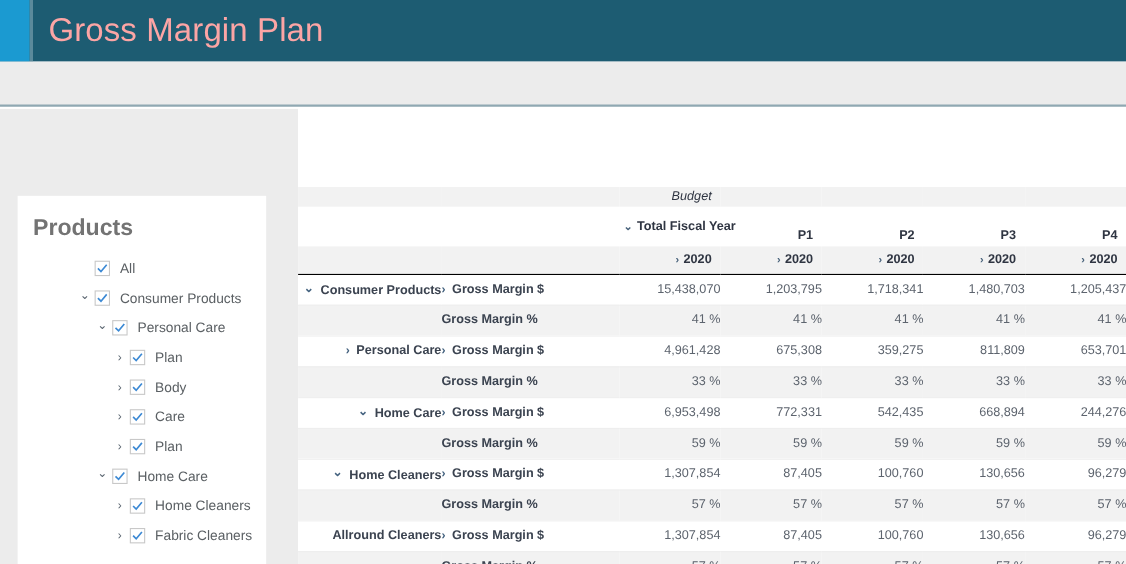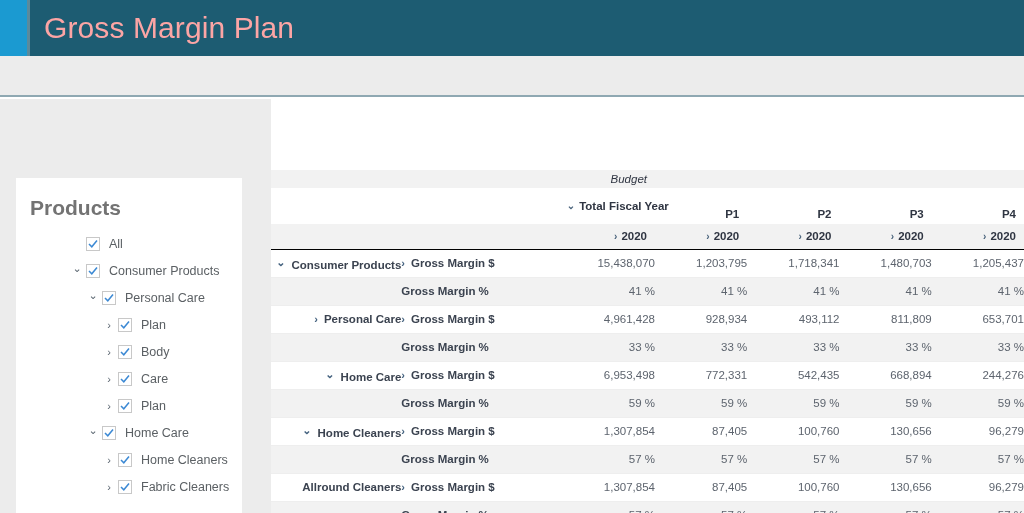--- a/index.html
+++ b/index.html
@@ -396,22 +396,22 @@
           <tr class="data-row row-white">
             <td class="cell-dim"><span class="dim-inner">
                 <span class="caret-blue">›</span>
                 <span>Personal Care</span>
               </span></td>
             <td class="cell-meas"><span class="meas-inner">
                 <span class="caret-blue">›</span>
                 <span>Gross Margin $</span>
               </span></td>
             <td class="cell-num">4,961,428</td>
-            <td class="cell-num">928,934</td>
-            <td class="cell-num">493,112</td>
+            <td class="cell-num">675,308</td>
+            <td class="cell-num">359,275</td>
             <td class="cell-num">811,809</td>
             <td class="cell-num">653,701</td>
           </tr>
           <tr class="data-row row-grey">
             <td class="cell-dim"></td>
             <td class="cell-meas meas-indent"><span class="meas-inner">
                 <span>Gross Margin %</span>
               </span></td>
             <td class="cell-num">33 %</td>
             <td class="cell-num">33 %</td>

